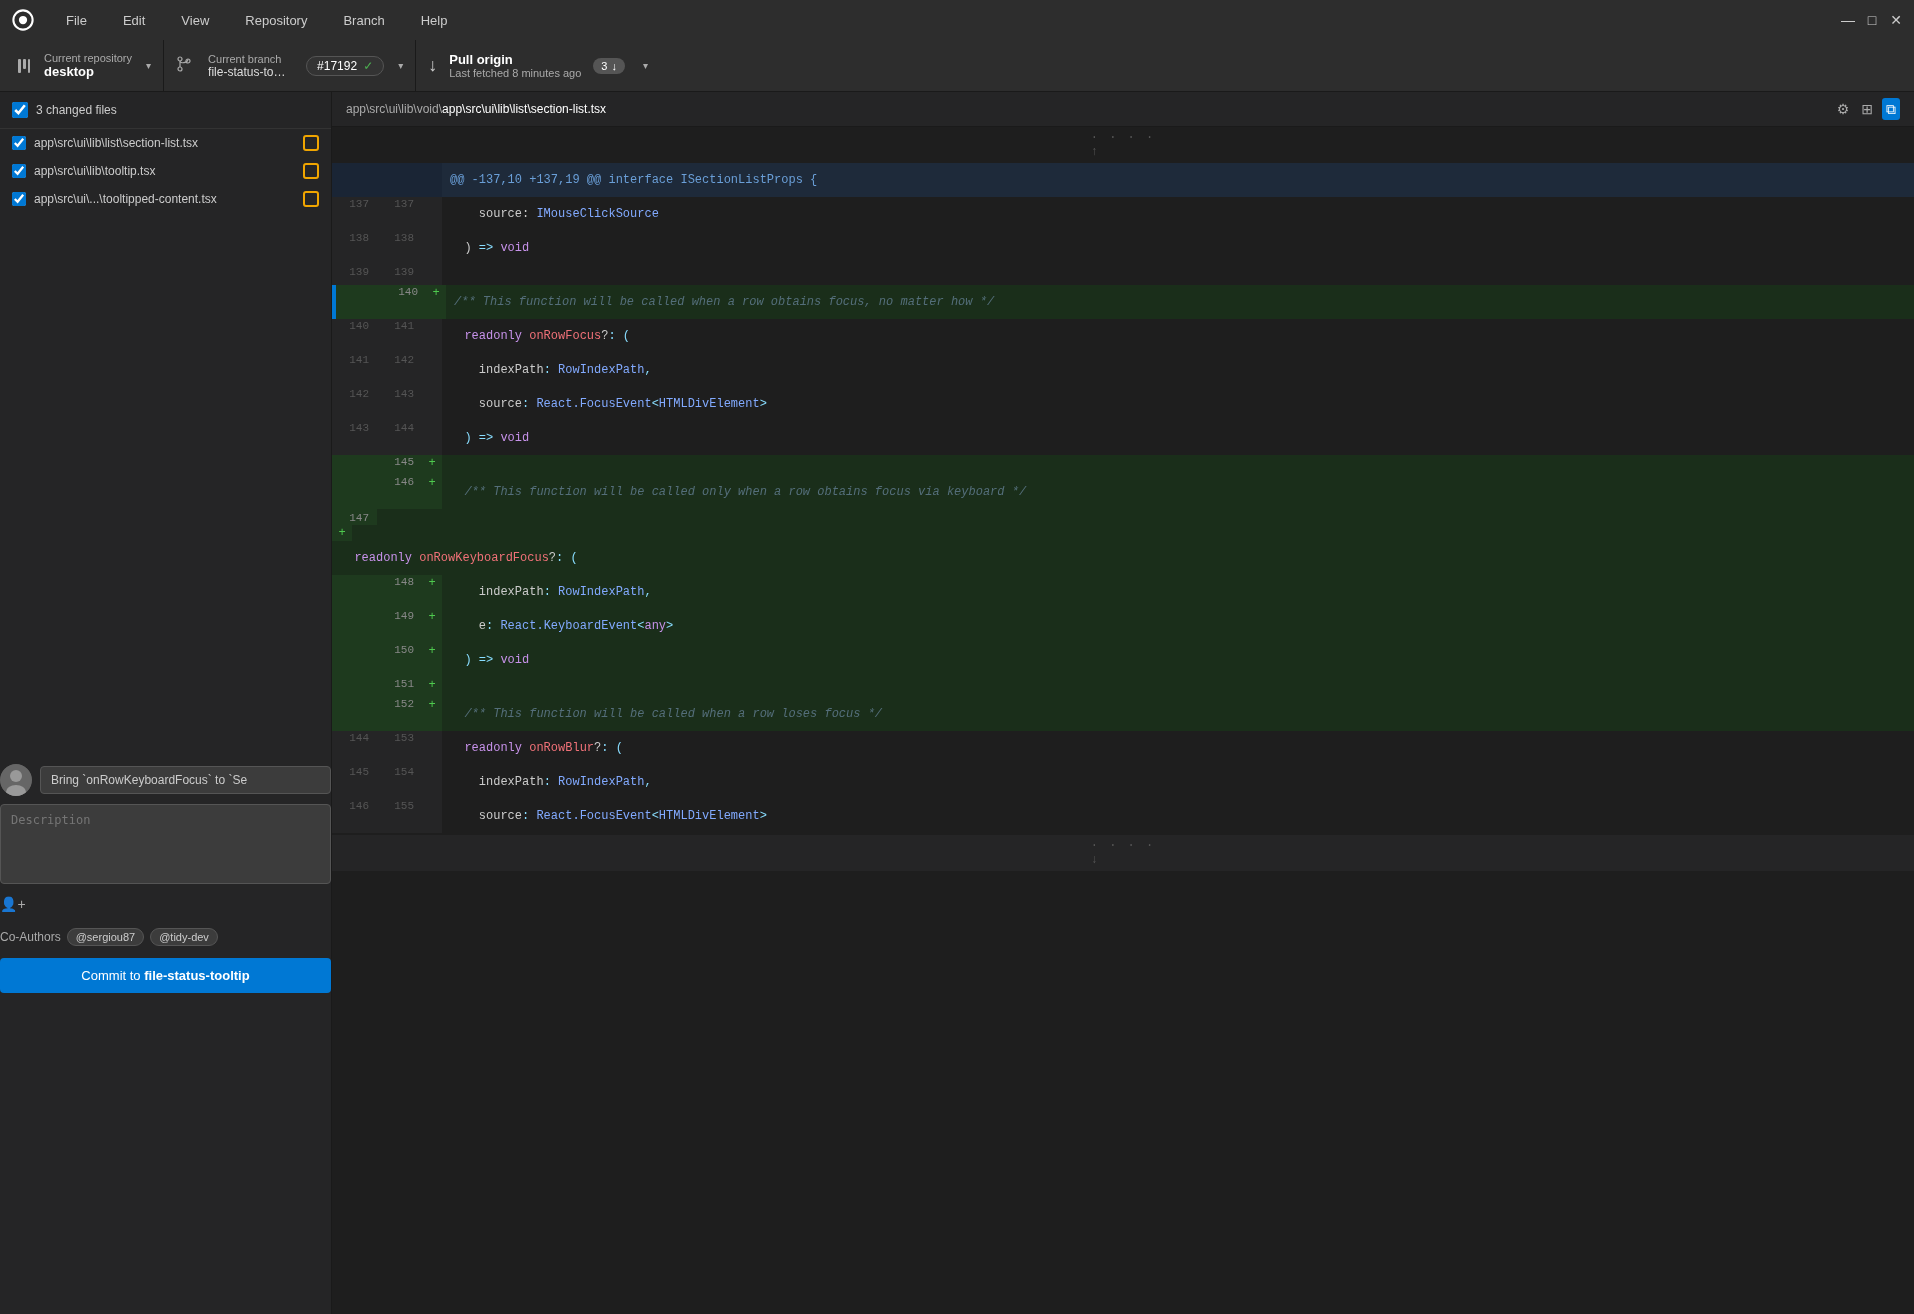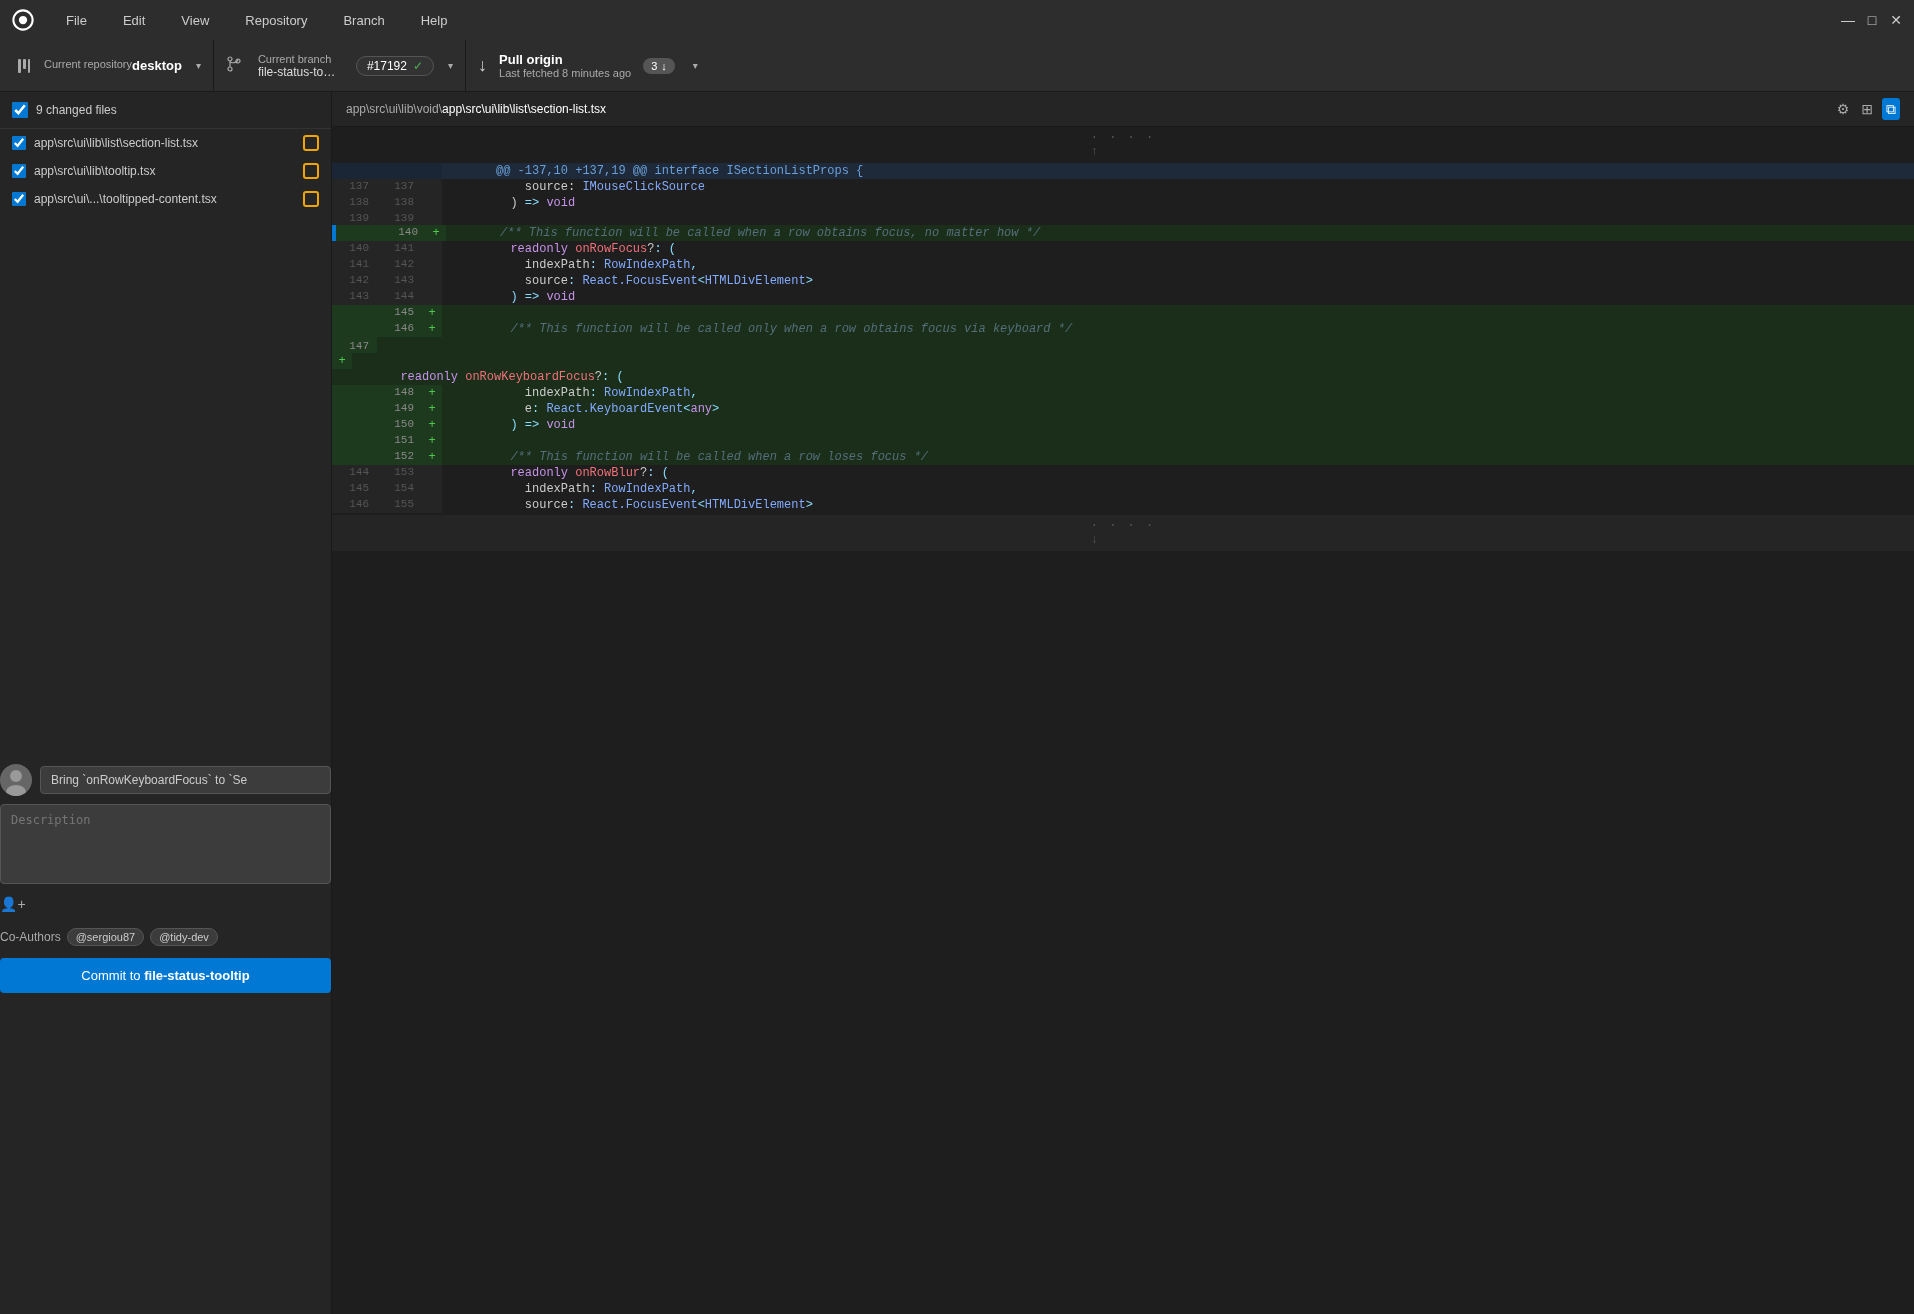--- a/index.html
+++ b/index.html
@@ -9,21 +9,21 @@
     .title-bar { background: #2d2d2d; height: 40px; display: flex; align-items: center; padding: 0 12px; gap: 20px; }
     .menu-item { color: #ccc; font-size: 13px; cursor: pointer; padding: 4px 8px; border-radius: 4px; }
     .title-bar-controls { margin-left: auto; display: flex; gap: 12px; }
     .title-bar-btn { width: 12px; height: 12px; border: none; background: none; color: #ccc; cursor: pointer; font-size: 14px; display: flex; align-items: center; justify-content: center; }
 
     
     .toolbar { background: #2d2d2d; height: 52px; display: flex; align-items: center; border-bottom: 1px solid #1a1a1a; }
     .toolbar-section { display: flex; align-items: center; padding: 0 12px; height: 100%; border-right: 1px solid #1a1a1a; gap: 8px; }
     .toolbar-section.no-border { border-right: none; }
     .repo-icon { width: 24px; height: 24px; display: flex; align-items: center; justify-content: center; color: #aaa; }
-    .repo-info { display: flex; flex-direction: row; }
+    .repo-info { display: flex; flex-direction: column; }
     .repo-label { font-size: 11px; color: #aaa; }
     .repo-name { font-size: 13px; color: #fff; font-weight: 600; }
     .dropdown-arrow { color: #aaa; font-size: 10px; cursor: pointer; margin-left: 6px; }
     .branch-info { display: flex; flex-direction: column; }
     .branch-label { font-size: 11px; color: #aaa; }
     .branch-name { font-size: 12px; color: #ddd; max-width: 80px; overflow: hidden; text-overflow: ellipsis; white-space: nowrap; }
     .branch-badge { background: #333; border: 1px solid #555; border-radius: 20px; padding: 2px 10px; font-size: 12px; color: #fff; display: flex; align-items: center; gap: 6px; cursor: pointer; }
     .badge-check { color: #4caf50; }
     .pull-info { display: flex; flex-direction: column; }
     .pull-label { font-size: 13px; color: #fff; font-weight: 600; }
@@ -73,21 +73,21 @@
     .editor-header { display: flex; align-items: center; padding: 6px 14px; background: #252526; border-bottom: 1px solid #1a1a1a; gap: 4px; }
     .file-path { font-size: 12px; color: #aaa; }
     .file-path-bold { color: #fff; }
     .editor-controls { margin-left: auto; display: flex; gap: 6px; }
     .editor-ctrl-btn { background: none; border: none; color: #aaa; cursor: pointer; padding: 3px; font-size: 14px; }
 
     
     .diff-container { overflow-y: auto; flex: 1; font-family: 'Consolas', 'Courier New', monospace; font-size: 12px; }
     .diff-row { display: flex; }
     .diff-line-num { width: 45px; text-align: right; padding: 1px 8px; color: #555; background: #252526; user-select: none; flex-shrink: 0; font-size: 11px; }
-    .diff-content { flex: 1; padding: 1px 8px; white-space: pre; color: #ccc; margin-left: 46px; }
+    .diff-content { flex: 1; padding: 10px 8px; white-space: pre; color: #ccc; }
     .diff-row.added { background: #1a2e1a; }
     .diff-row.added .diff-content { color: #ccc; }
     .diff-sign { width: 20px; text-align: center; flex-shrink: 0; padding: 1px 0; }
     .diff-row.added .diff-sign { color: #4ec94e; }
     .diff-row.added { background: #1a2e1a; }
     .diff-row.context { background: transparent; }
     .diff-row.hunk { background: #1e3a5f; }
     .diff-row.hunk .diff-content { color: #6a9fd8; }
 
     .keyword { color: #c792ea; }
@@ -171,21 +171,21 @@
   </div>
 </div>
 
 <div class="main">
 
   <div class="sidebar">
 
 
     <div class="changed-files-header">
       <input type="checkbox" class="header-checkbox" checked="" style="">
-      <span class="header-text">9 changed files</span>
+      <span class="header-text">3 changed files</span>
     </div>
 
     <div>
       <div class="file-item">
         <input type="checkbox" class="file-checkbox" checked="" style="">
         <span class="file-name">app\src\ui\lib\list\section-list.tsx</span>
         <div class="file-badge"></div>
       </div>
       <div class="file-item">
         <input type="checkbox" class="file-checkbox" checked="" style="">

